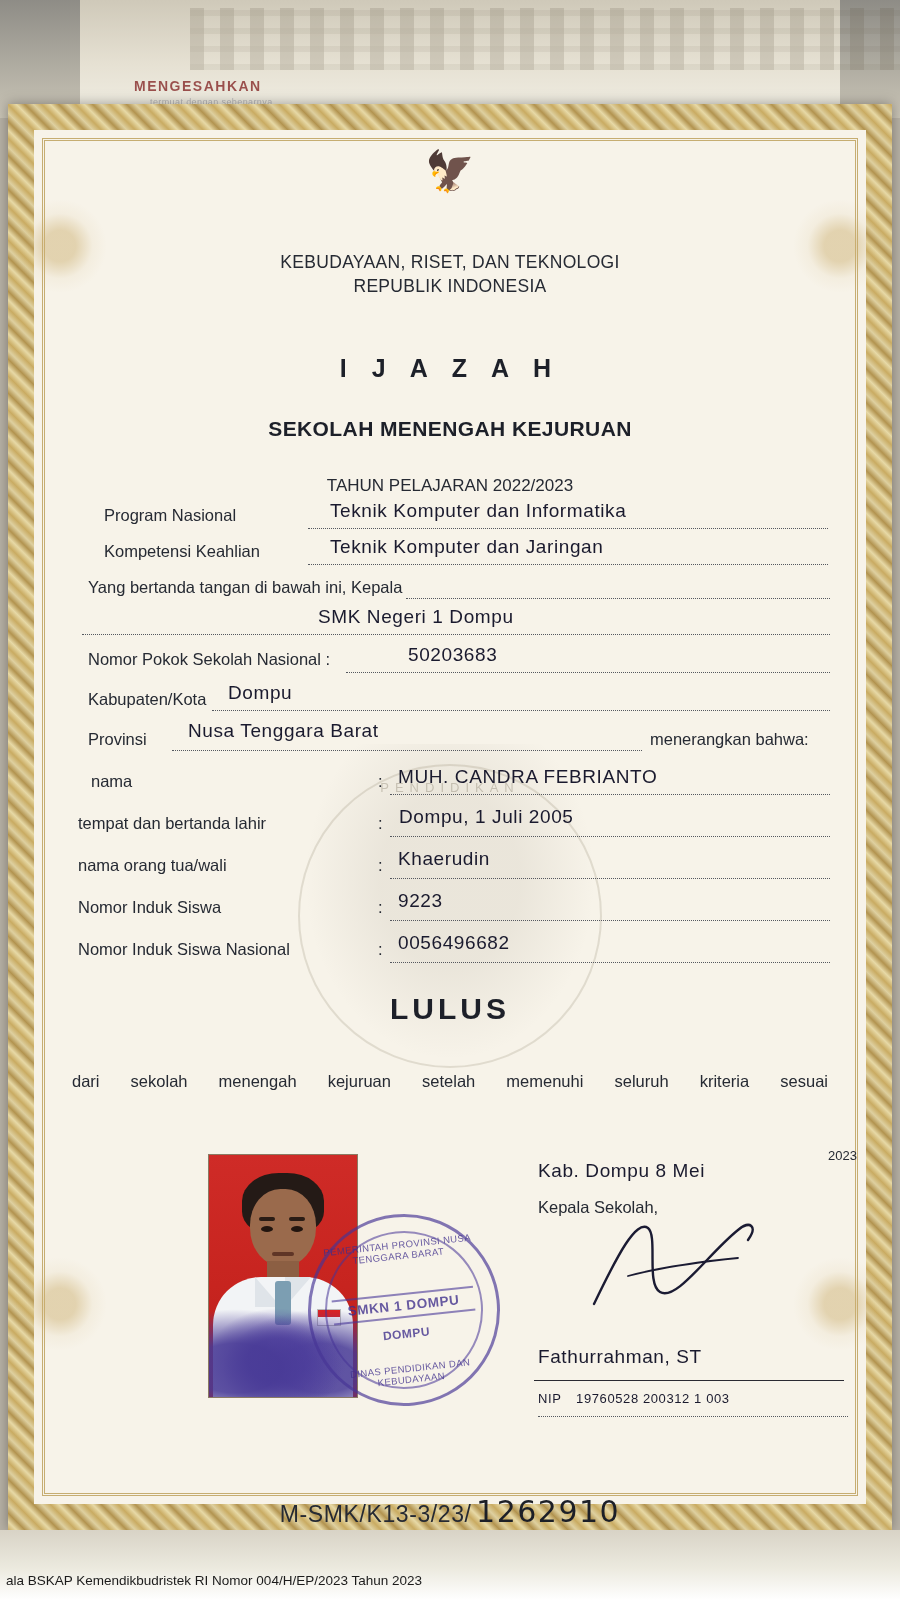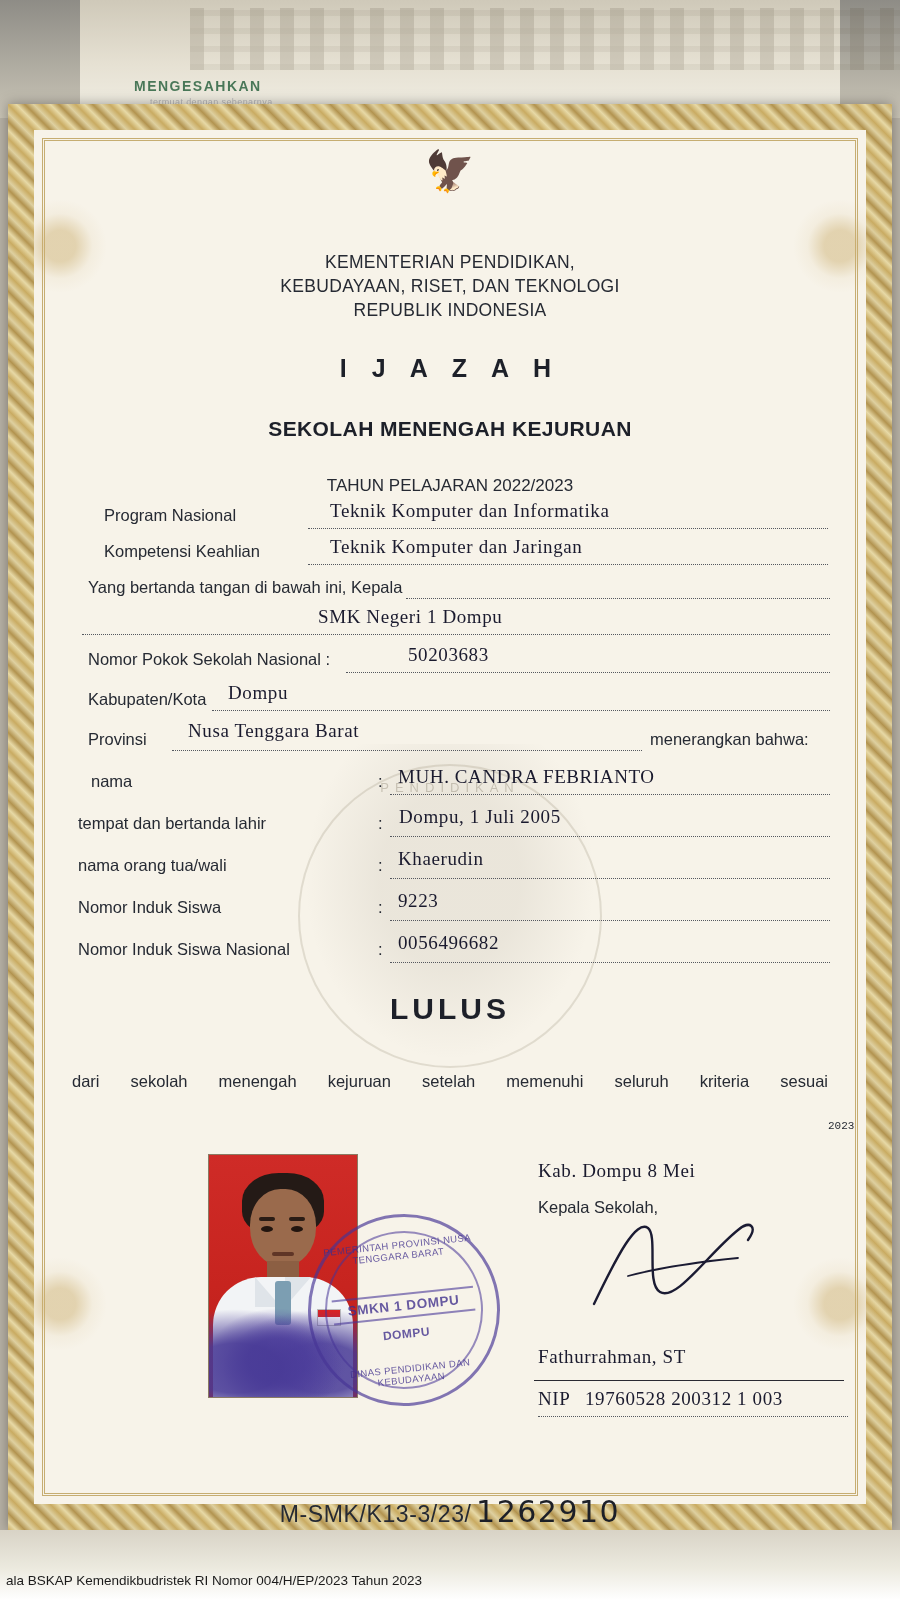--- a/index.html
+++ b/index.html
@@ -34,21 +34,21 @@
     left: 80px; top: 0;
     width: 760px; height: 108px;
     background: linear-gradient(180deg, #cfc9b9 0%, #e6e1d3 60%, #efece1 100%);
     border-bottom: 2px solid #9e9a8d;
   }
   .bg-top-faded-text {
     position: absolute;
     left: 134px; top: 78px;
     font-size: 14px;
     letter-spacing: 1.5px;
-    color: #14532d;
+    color: #7f1d1d;
     opacity: .75;
     font-weight: bold;
   }
   .bg-top-faded-text2 {
     position: absolute;
     left: 150px; top: 97px;
     font-size: 9px;
     letter-spacing: .4px;
     color: #8b8c96;
     opacity: .55;
@@ -206,26 +206,26 @@
     color: #262a33;
   }
 
   .row {
     position: absolute;
     font-size: 16.5px;
     color: #262a33;
     white-space: nowrap;
   }
   .hand {
-    font-family: Liberation Serif, serif;
+    font-family: Liberation Sans, sans-serif;
     color: #1a1a2e;
     font-size: 19px;
     letter-spacing: .6px;
   }
-  .hand.small { font-size: 19px; margin-top: 24px; }
+  .hand.small { font-size: 13px; margin-top: 24px; }
   .dots {
     position: absolute;
     border-bottom: 1.6px dotted #55585f;
     height: 0;
   }
 
   .lulus {
     position: absolute;
     left: 0; top: 888px;
     width: 764px;
@@ -344,21 +344,21 @@
     position: absolute; left: 0; right: 0; top: 22px;
     text-align: center; font-size: 9.5px; letter-spacing: .4px;
   }
   .stamp .arc-bot {
     position: absolute; left: 0; right: 0; bottom: 18px;
     text-align: center; font-size: 9.5px; letter-spacing: .4px;
   }
 
   
   .sig-place { position: absolute; left: 470px; top: 1056px; }
-  .sig-year  { position: absolute; left: 760px; top: 1016px; font-size: 11px; font-family: Liberation Mono, monospace; }
+  .sig-year  { position: absolute; left: 760px; top: 1044px; font-size: 13px; }
   .sig-title { position: absolute; left: 470px; top: 1094px; font-size: 16.5px; }
   .sig-scribble {
     position: absolute; left: 520px; top: 1110px; width: 190px; height: 100px;
   }
   .sig-name { position: absolute; left: 470px; top: 1242px; }
   .sig-line {
     position: absolute; left: 466px; top: 1276px; width: 310px; border-bottom: 1.8px solid #2a2a32;
   }
   .sig-nip { position: absolute; left: 470px; top: 1284px; font-size: 16.5px; }
   .sig-nip-dots { position: absolute; left: 470px; top: 1312px; width: 310px; border-bottom: 1.6px dotted #55585f; }
@@ -413,21 +413,20 @@
 
     <div class="watermark"></div>
     <div class="watermark-ring"></div>
     <div class="watermark-text">PENDIDIKAN</div>
 
     <div class="content">
 
       <div class="garuda">🦅</div>
 
       <div class="ministry">
-        <div>KEMENTERIAN PENDIDIKAN,</div>
         <div>KEBUDAYAAN, RISET, DAN TEKNOLOGI</div>
         <div>REPUBLIK INDONESIA</div>
       </div>
 
       <div class="ijazah">I J A Z A H</div>
 
       <div class="school-type">
         <div>SEKOLAH MENENGAH KEJURUAN</div>
       </div>
 

